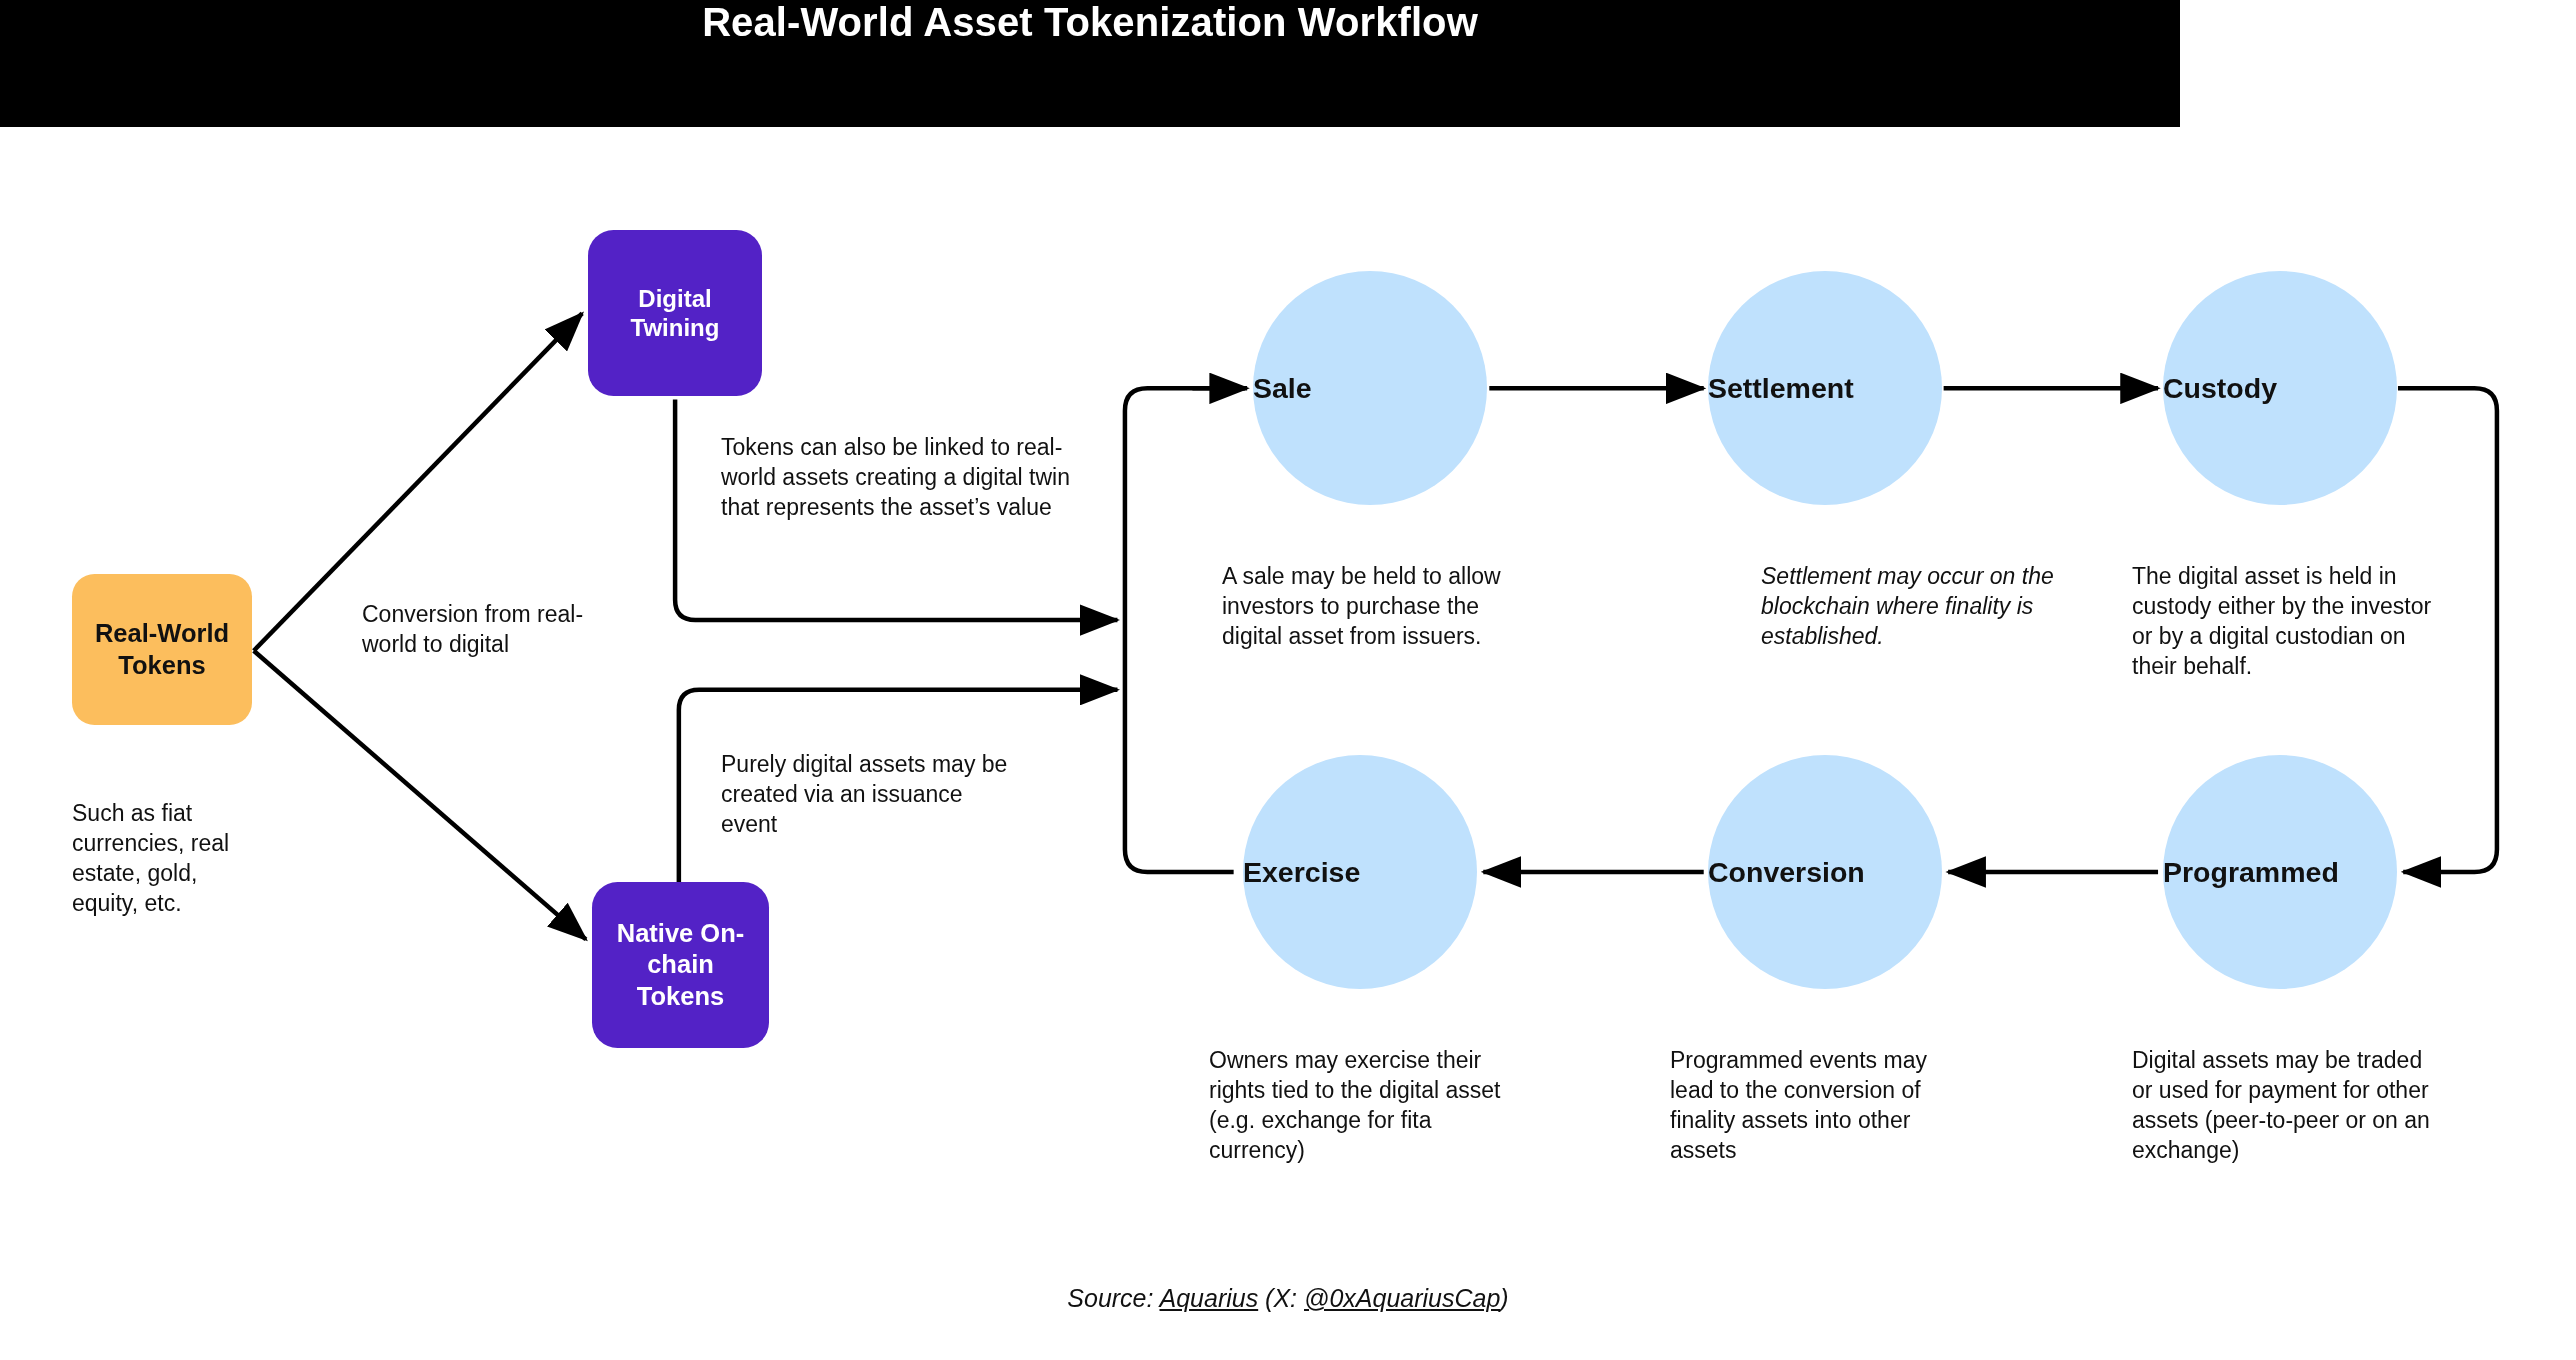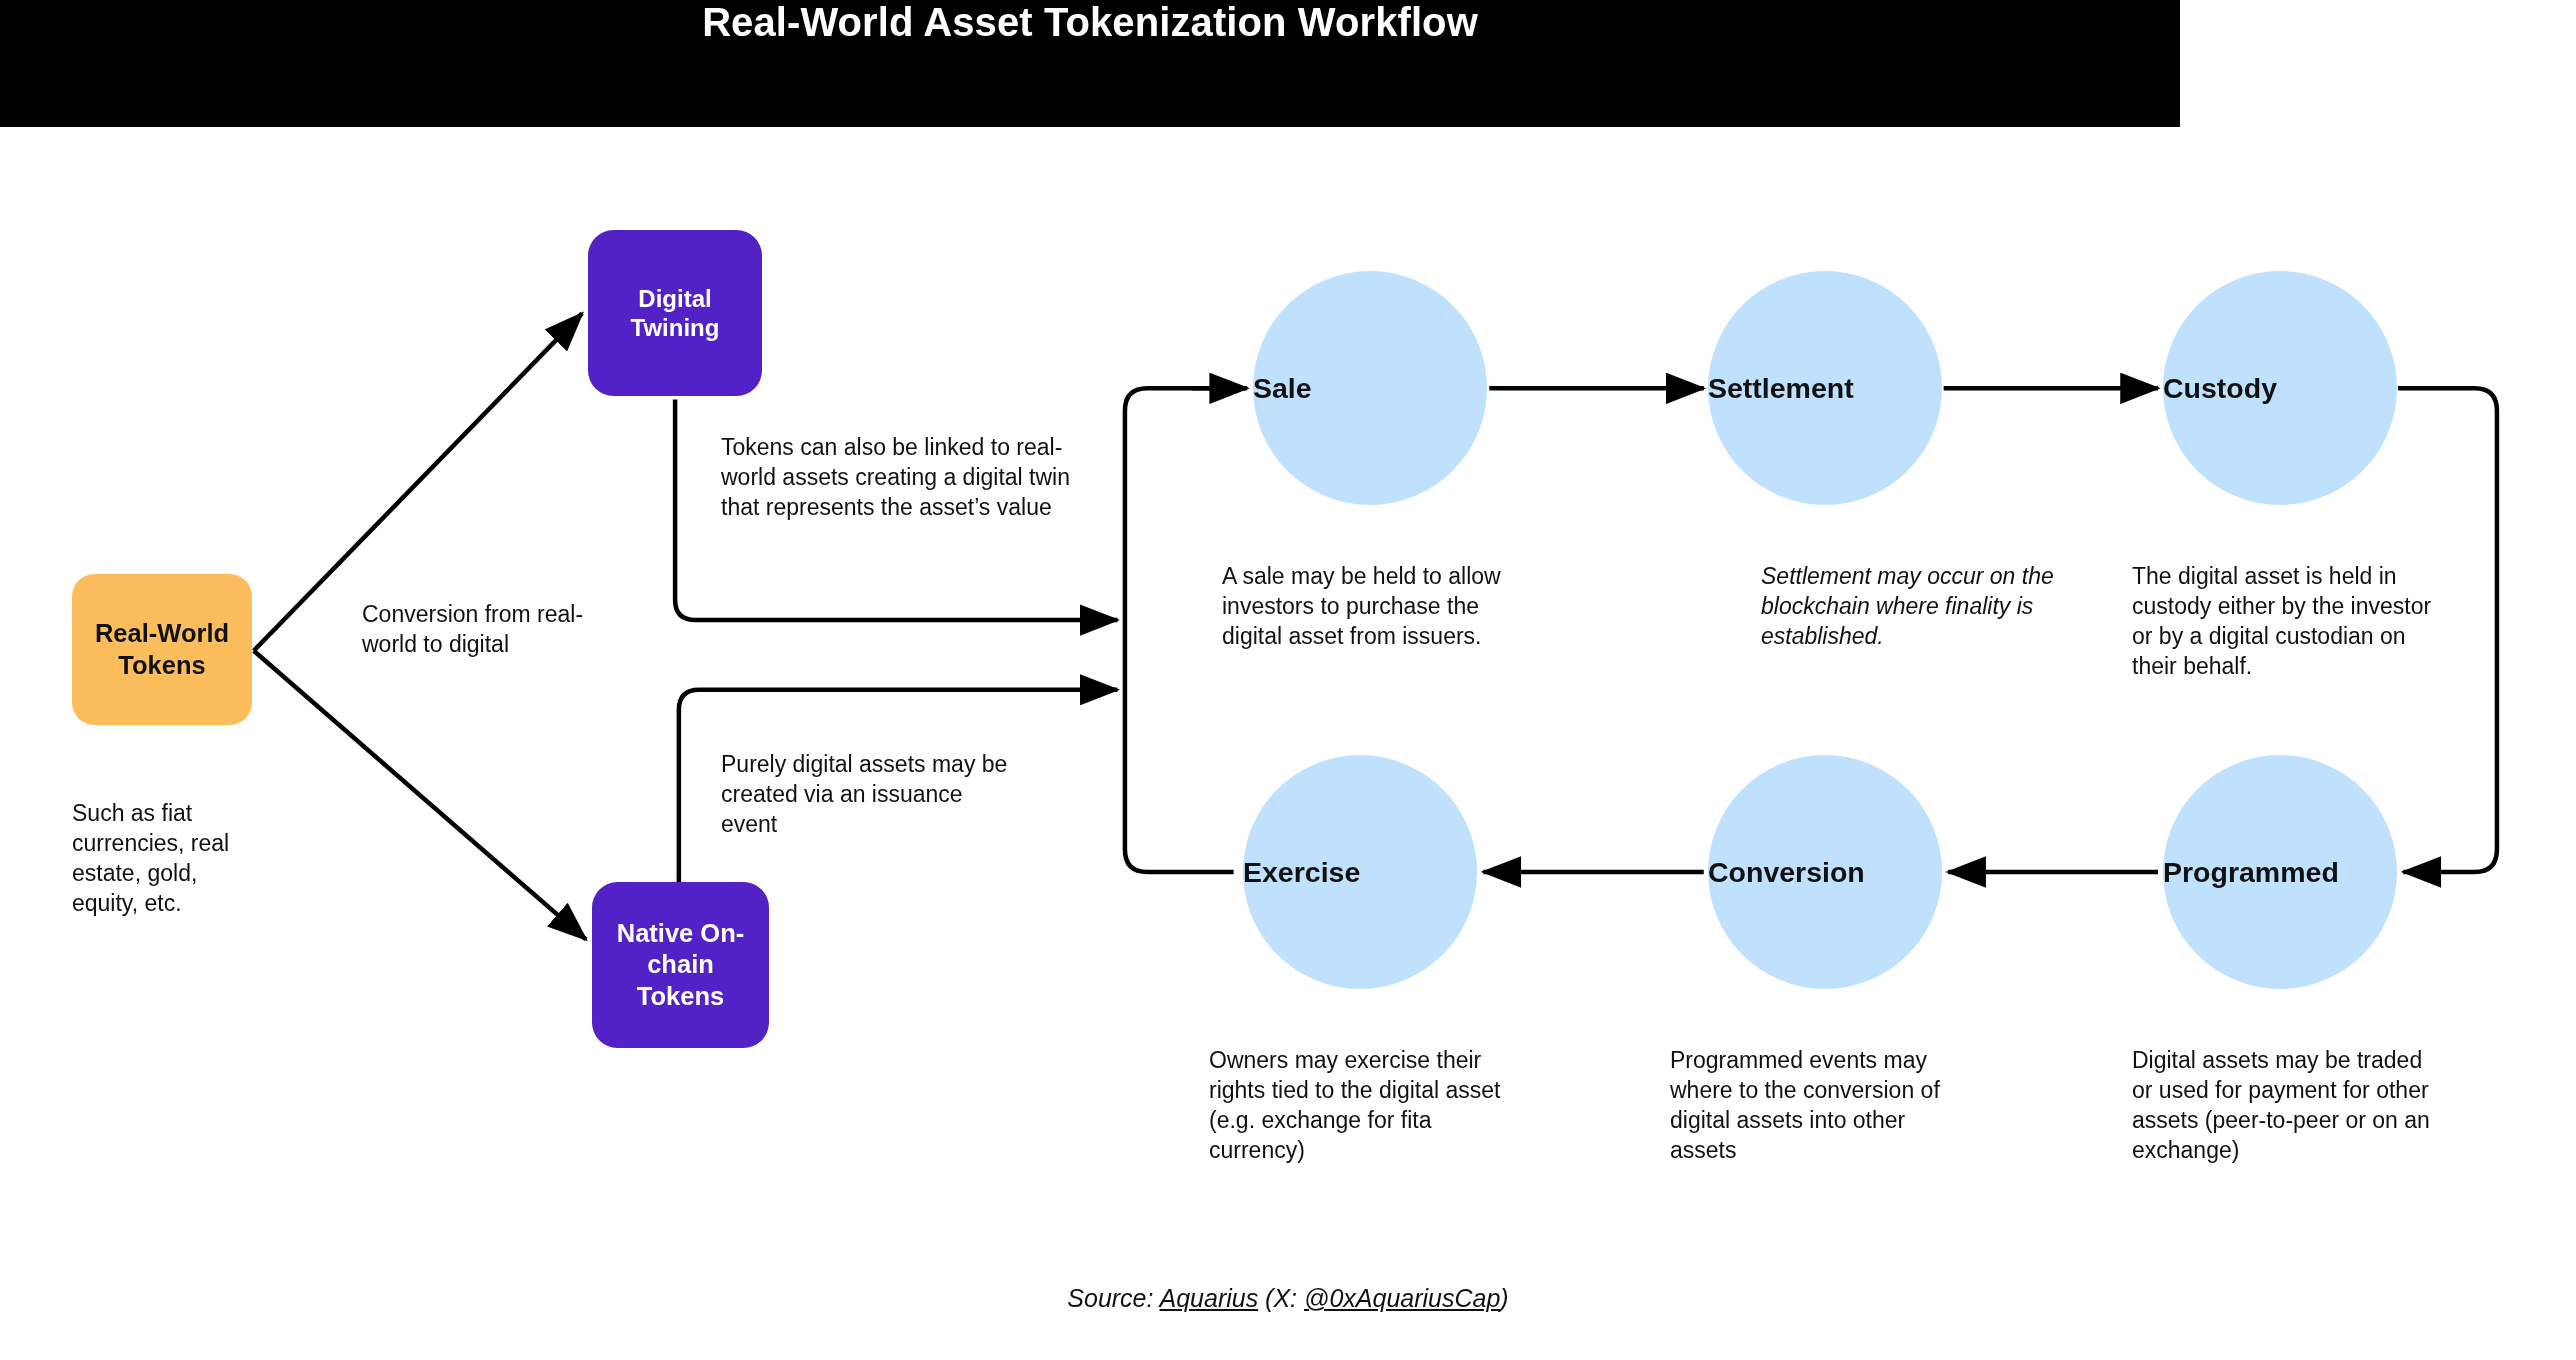--- a/index.html
+++ b/index.html
@@ -219,18 +219,18 @@
 <div class="note" id="note-issuance">Purely digital assets may be created via an issuance event</div>
 
 <div class="note" id="note-sale">A sale may be held to allow investors to purchase the digital asset from issuers.</div>
 
 <div class="note" id="note-settlement">Settlement may occur on the blockchain where finality is established.</div>
 
 <div class="note" id="note-custody">The digital asset is held in custody either by the investor or by a digital custodian on their behalf.</div>
 
 <div class="note" id="note-exercise">Owners may exercise their rights tied to the digital asset (e.g. exchange for fita currency)</div>
 
-<div class="note" id="note-conv2">Programmed events may where to the conversion of digital assets into other assets</div>
+<div class="note" id="note-conv2">Programmed events may lead to the conversion of finality assets into other assets</div>
 
 <div class="note" id="note-transition">Digital assets may be traded or used for payment for other assets (peer-to-peer or on an exchange)</div>
 
 <div id="source-footer"><span>Source: </span><span class="link">Aquarius</span><span> (X: </span><span class="link">@0xAquariusCap</span><span>)</span></div>
 
 
 </body></html>

